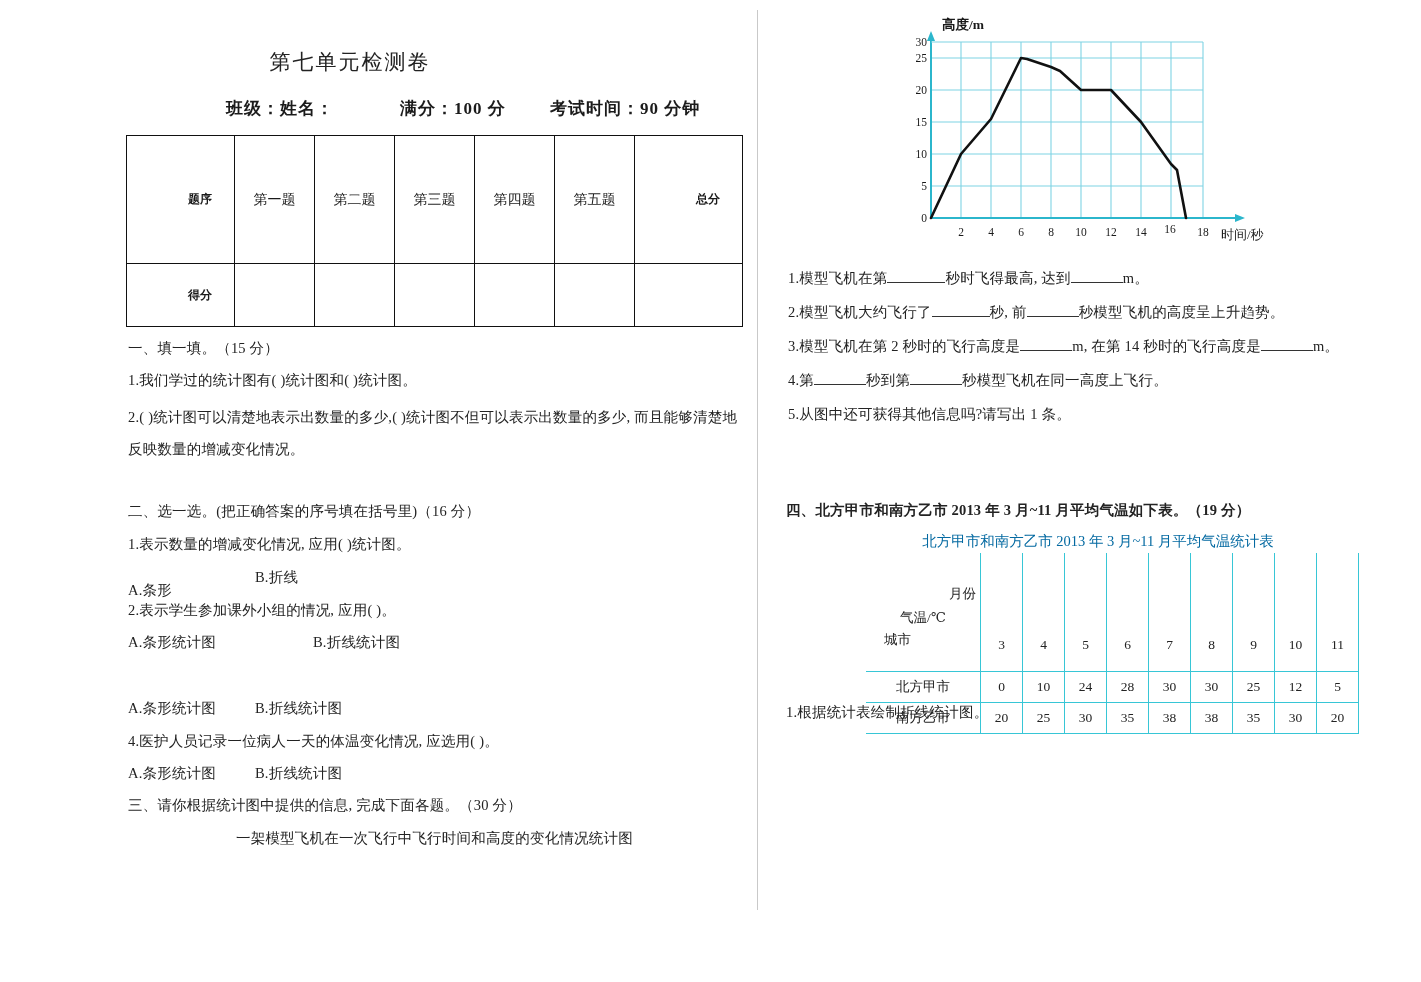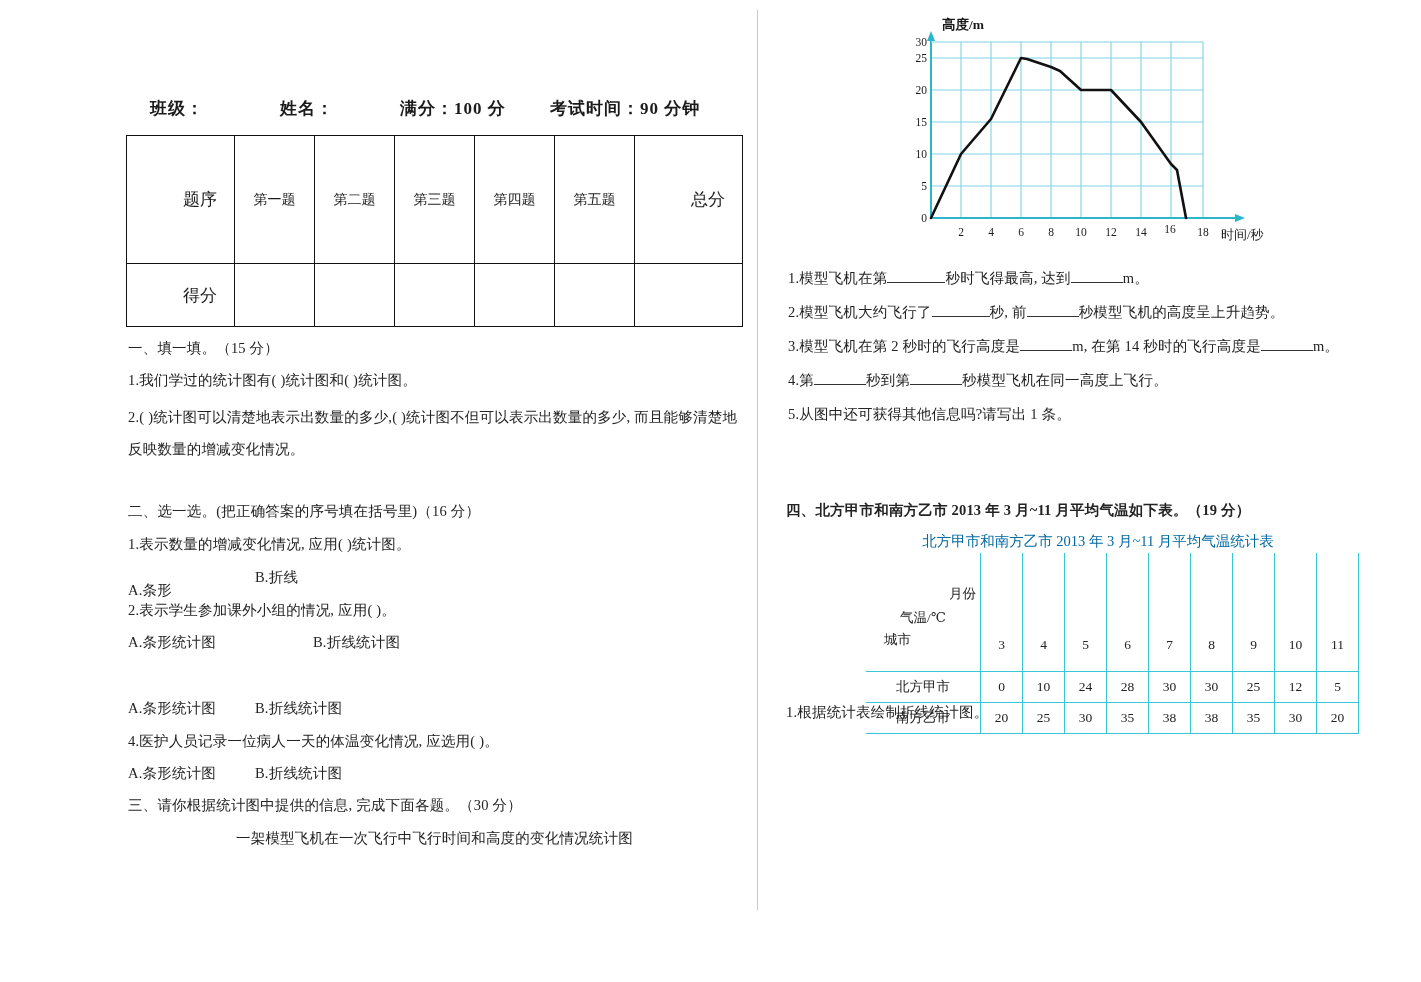--- a/index.html
+++ b/index.html
@@ -17,37 +17,37 @@
   .doc-title{
     position:absolute;left:0;top:48px;width:700px;text-align:center;
     font-size:21px;letter-spacing:2px;color:#222;
   }
   .meta-line{
     position:absolute;left:150px;top:97px;width:600px;
     font-size:17px;font-weight:bold;letter-spacing:1px;color:#1b1b1b;
     font-family:"Liberation Serif",serif;
   }
   .meta-line span{display:inline-block;}
-  .m-class{width:130px;}
+  .m-class{width:130px;text-align:right;}
   .m-name{width:120px;}
   .m-full{width:150px;}
   .m-time{width:auto;}
 
   
   .score-table{
     position:absolute;left:126px;top:135px;width:617px;
     border-collapse:collapse;table-layout:fixed;
   }
   .score-table td{
     border:1px solid #111;text-align:center;vertical-align:middle;
     font-size:14px;
   }
   .score-table tr.r1 td{height:125px;}
   .score-table tr.r2 td{height:60px;}
-  .score-table td.hd{font-weight:normal;font-size:17px;width:66px;padding-left:40px;}
+  .score-table td.hd{font-weight:bold;font-size:12px;width:66px;padding-left:40px;}
   .score-table td.q{font-size:14px;}
 
   
   .txt{
     position:absolute;font-size:14.5px;line-height:1.45;
     color:#232323;letter-spacing:0.2px;white-space:nowrap;
   }
   .txt.wrap{white-space:normal;}
   .u{display:inline-block;border-bottom:1px solid #333;}
   .u60{width:58px;}
@@ -89,20 +89,21 @@
 </style>
 </head>
 <body>
 
 <div class="page">
 
   <div class="divider"></div>
 
   <div class="col-left">
 
+    <div class="doc-title">第七单元检测卷</div>
 
     <div class="meta-line">
       <span class="m-class">班级：</span><span class="m-name">姓名：</span><span class="m-full">满分：100 分</span><span class="m-time">考试时间：90 分钟</span>
     </div>
 
     <table class="score-table">
       <tbody>
           <tr class="r1">
         <td class="hd">题序</td>
         <td class="q">第一题</td>

